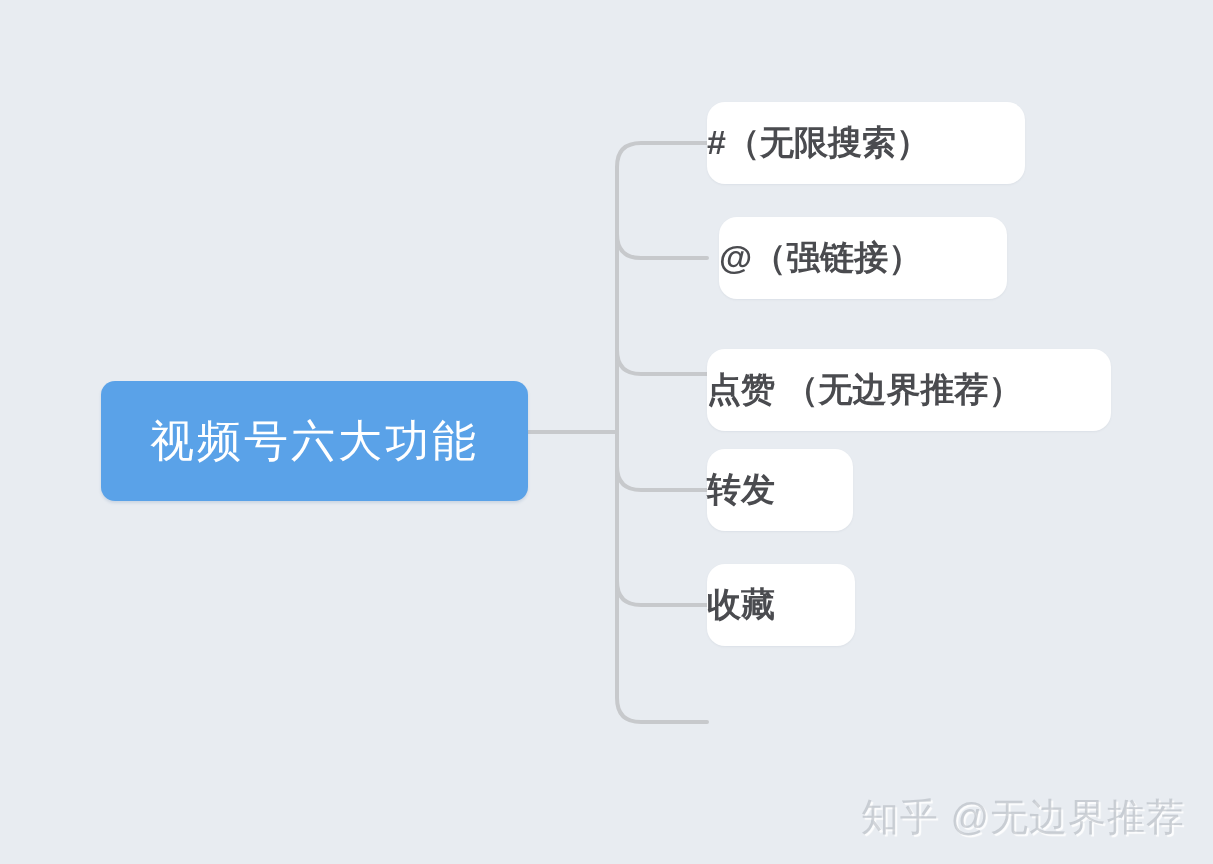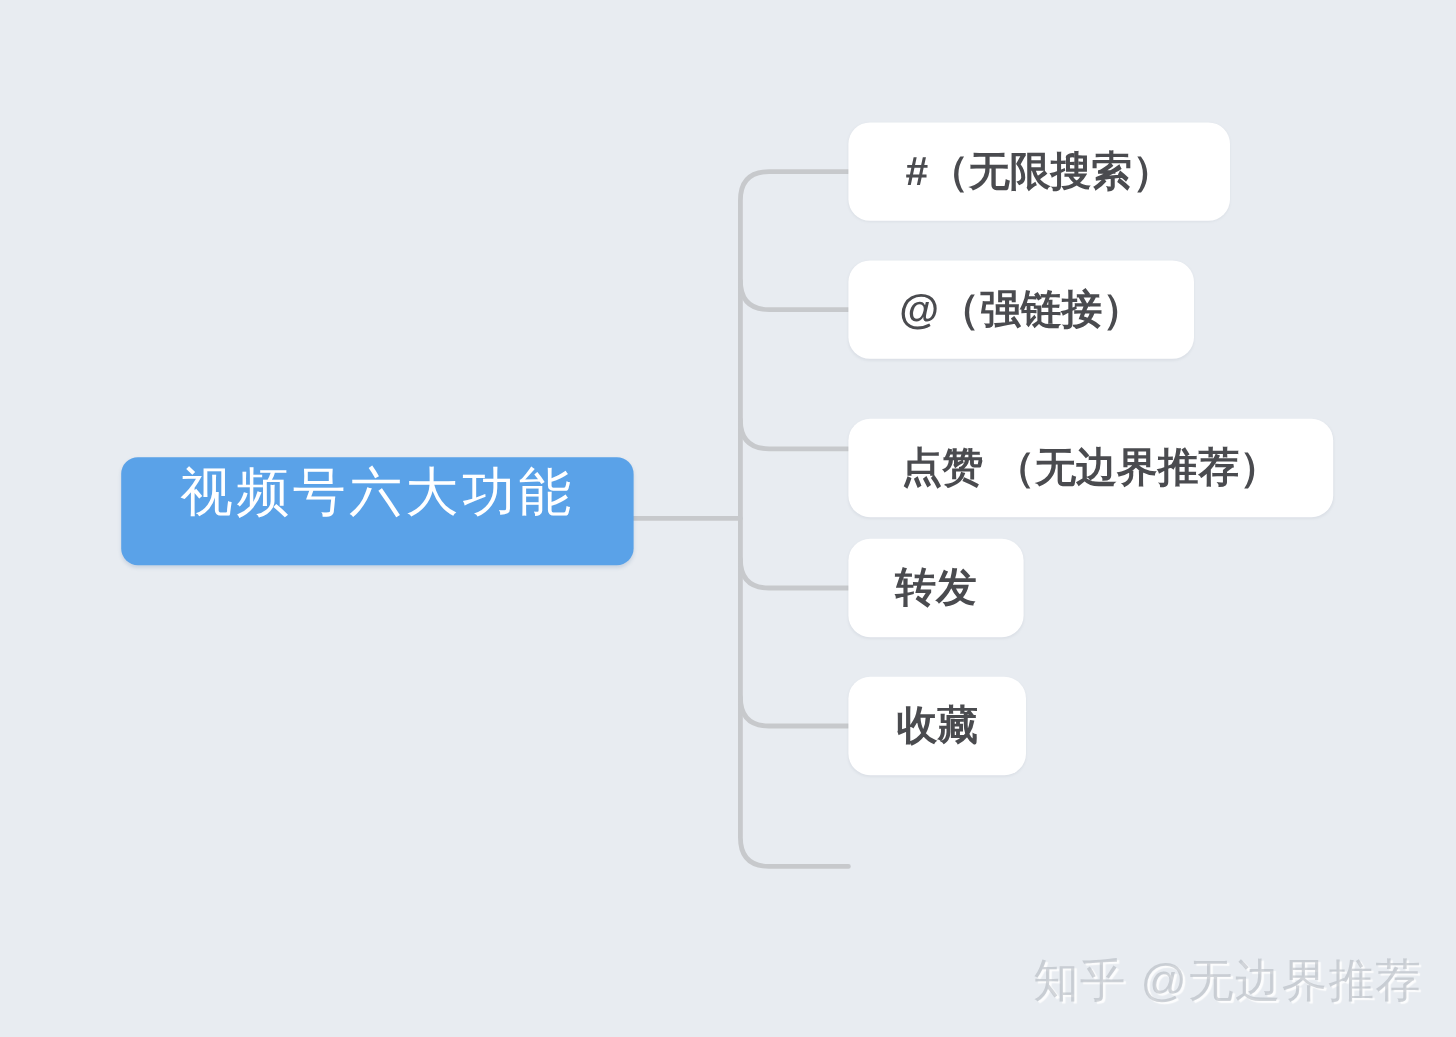--- a/index.html
+++ b/index.html
@@ -20,53 +20,53 @@
     left: 0;
     top: 0;
     width: 1213px;
     height: 864px;
   }
   .root-node {
     position: absolute;
     left: 101px;
     top: 381px;
     width: 427px;
-    height: 90px;
+    height: 120px;
     background: #5aa2e8;
     border-radius: 14px;
     display: flex;
-    align-items: flex-start;
+    align-items: center;
     justify-content: center;
     box-shadow: 0 2px 3px rgba(70, 110, 160, 0.18);
   }
   .root-node .label {
     color: #ffffff;
     font-size: 44px;
     letter-spacing: 3px;
     white-space: nowrap;
   }
   .child-node {
     position: absolute;
     left: 707px;
     height: 82px;
     background: #ffffff;
     border-radius: 18px;
     display: flex;
     align-items: center;
-    justify-content: center;
+    justify-content: flex-start;
     box-shadow: 0 1px 2px rgba(120, 130, 145, 0.10);
   }
   .child-node .label {
     color: #4a4b4f;
     font-size: 34px;
     font-weight: bold;
     white-space: nowrap;
   }
   .c1 { top: 102px; width: 318px; }
-  .c2 { top: 217px; width: 288px; }
+  .c2 { top: 217px; width: 288px; margin-left: 12px; }
   .c3 { top: 349px; width: 404px; }
   .c4 { top: 449px; width: 146px; }
   .c5 { top: 564px; width: 148px; }
   .c6 { top: 681px; width: 217px; }
   .watermark {
     position: absolute;
     right: 28px;
     top: 792px;
     font-size: 38px;
     color: rgba(168, 174, 182, 0.50);

